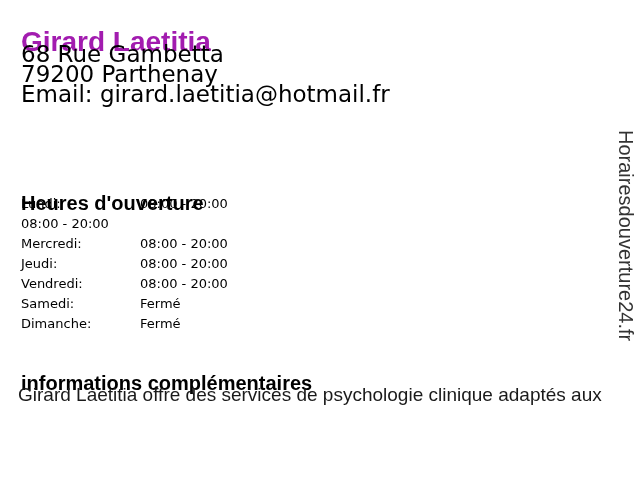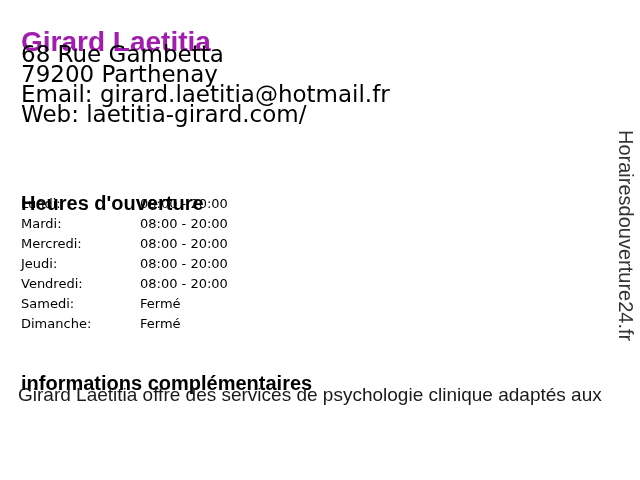--- a/index.html
+++ b/index.html
@@ -89,32 +89,30 @@
 <body>
 
 <div class="page">
 
   <h1 class="biz-title">Girard Laetitia</h1>
 
   <div class="contact">
     <div>68 Rue Gambetta</div>
     <div>79200 Parthenay</div>
     <div><span>Email: </span><span>girard.laetitia@hotmail.fr</span></div>
-    <div><span>Web: </span><span>laetitia-girard.com/</span></div>
   </div>
 
   <h2 class="section-heading hours-heading">Heures d'ouverture</h2>
 
   <div class="hours-table">
     <div class="hours-row">
       <span class="hours-day">Lundi:</span>
       <span class="hours-time">08:00 - 20:00</span>
     </div>
     <div class="hours-row">
-      <span class="hours-day">Mardi:</span>
       <span class="hours-time">08:00 - 20:00</span>
     </div>
     <div class="hours-row">
       <span class="hours-day">Mercredi:</span>
       <span class="hours-time">08:00 - 20:00</span>
     </div>
     <div class="hours-row">
       <span class="hours-day">Jeudi:</span>
       <span class="hours-time">08:00 - 20:00</span>
     </div>

